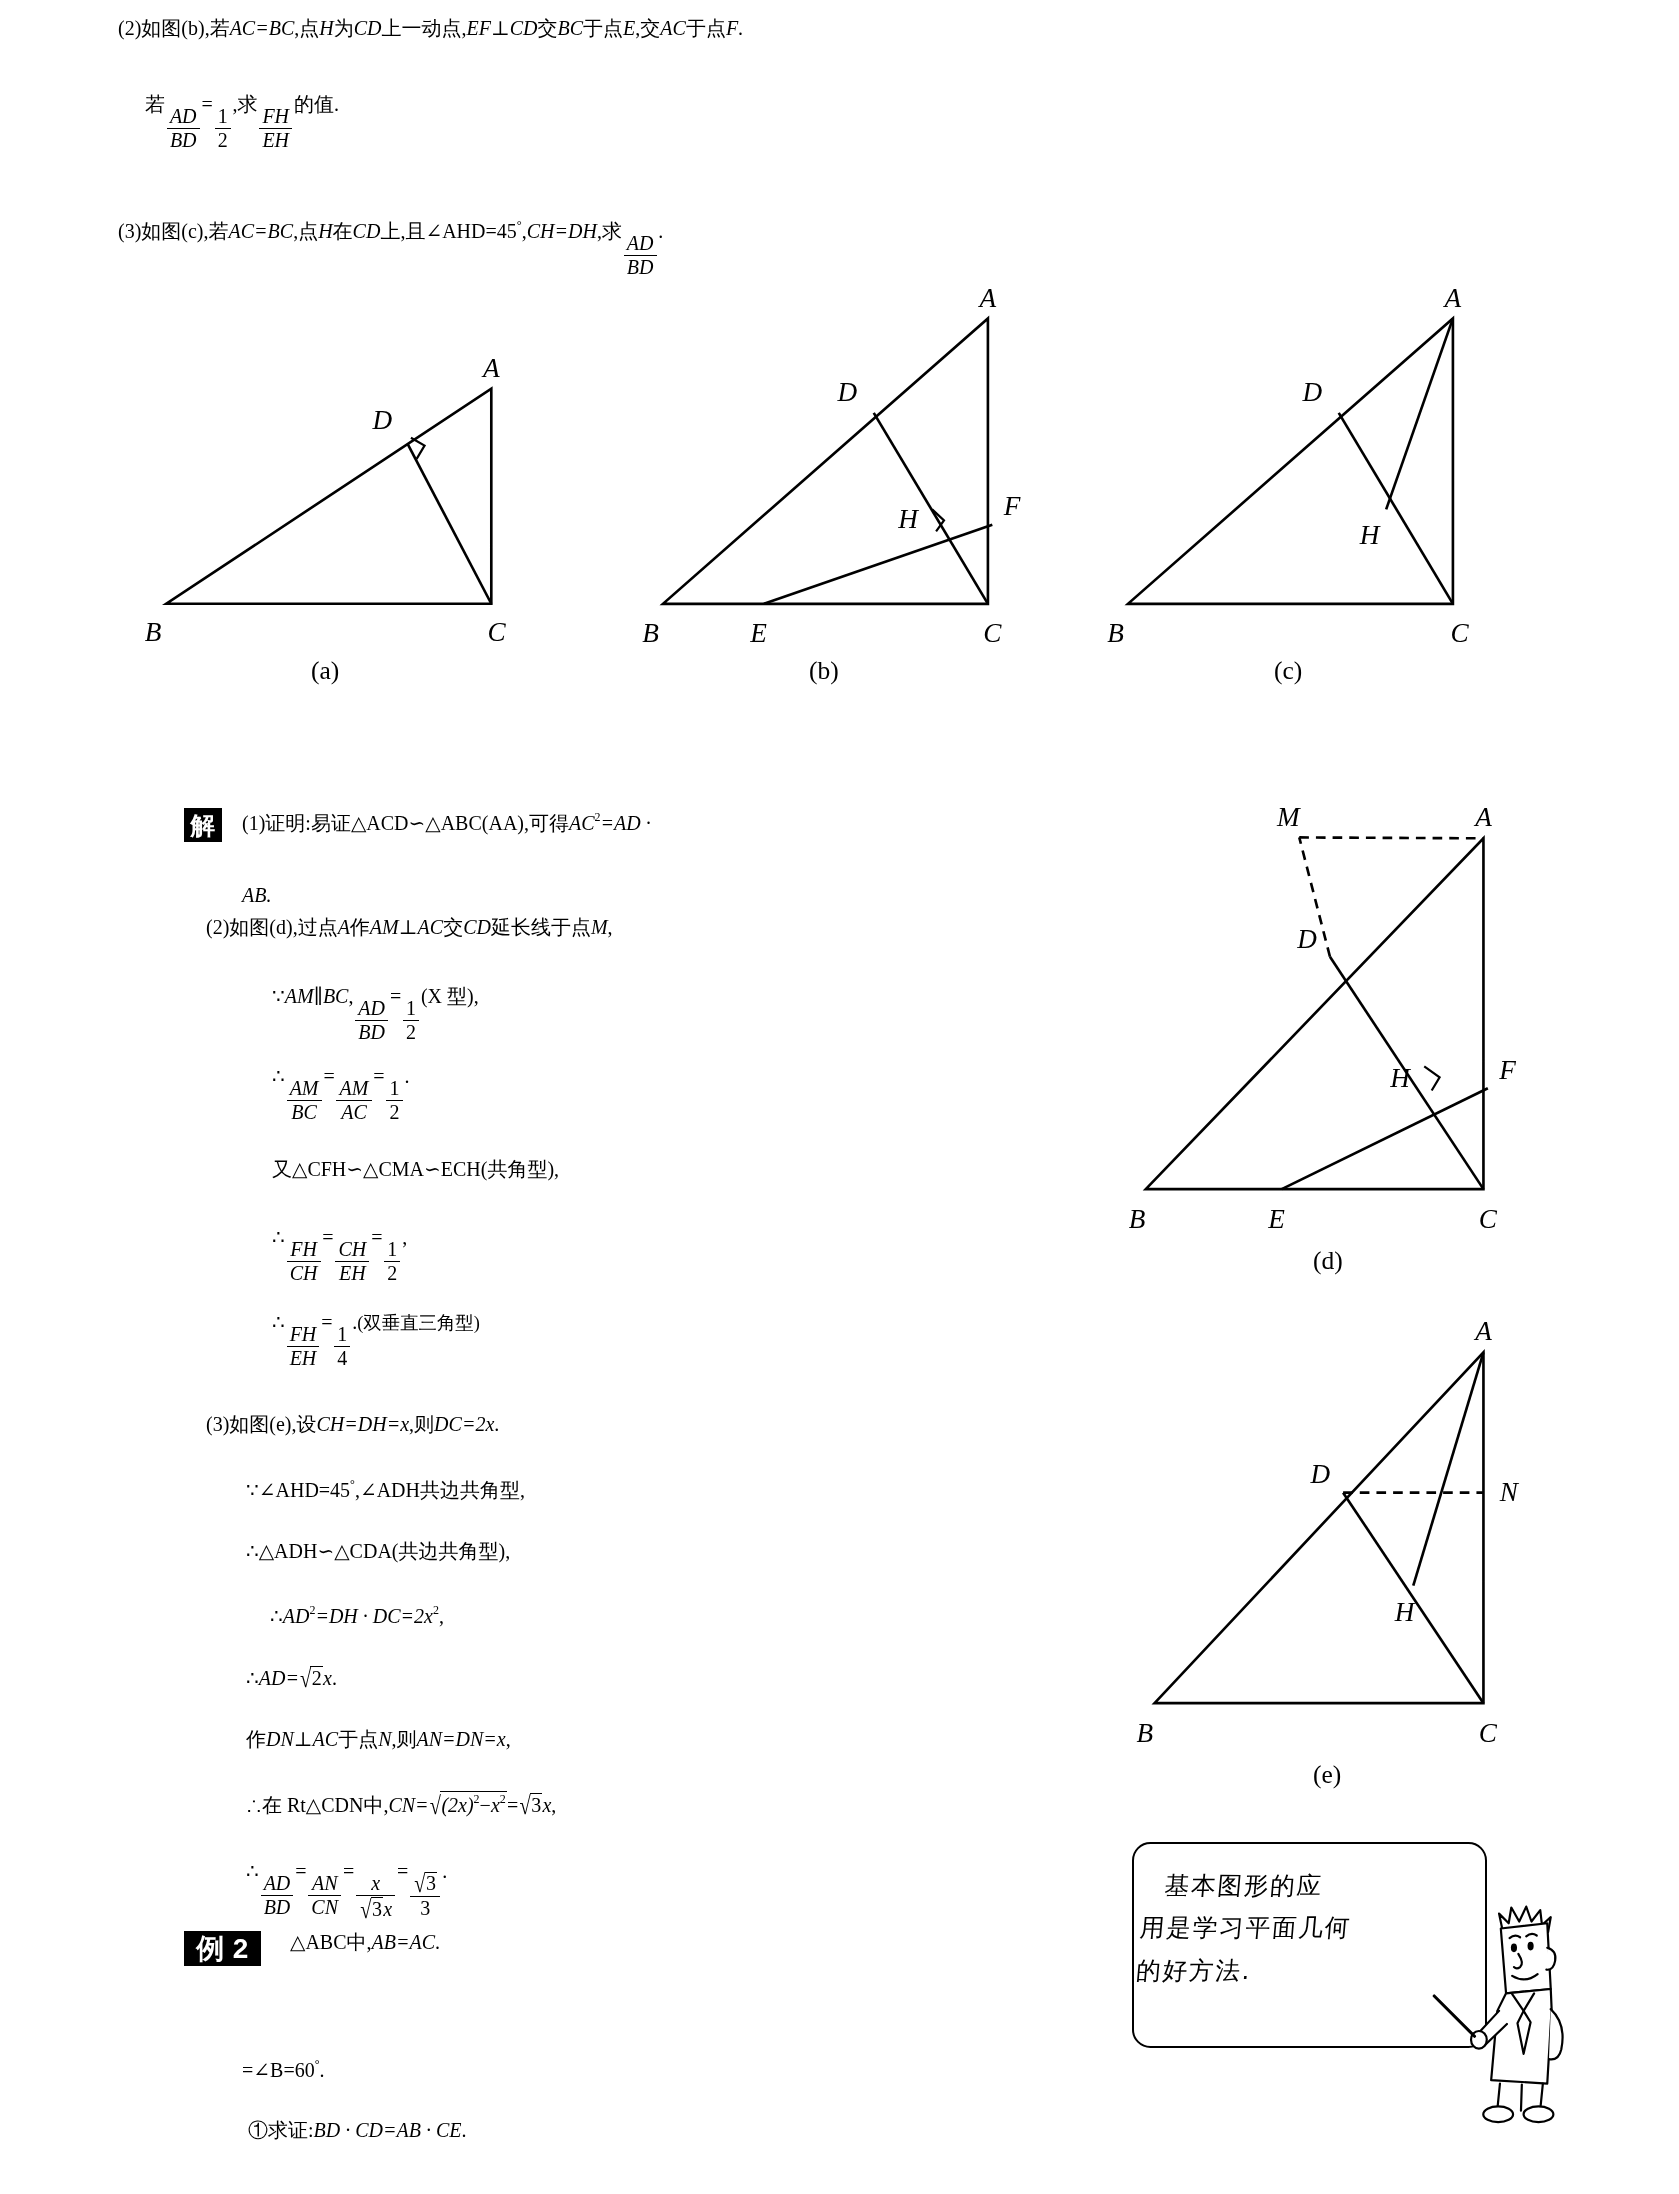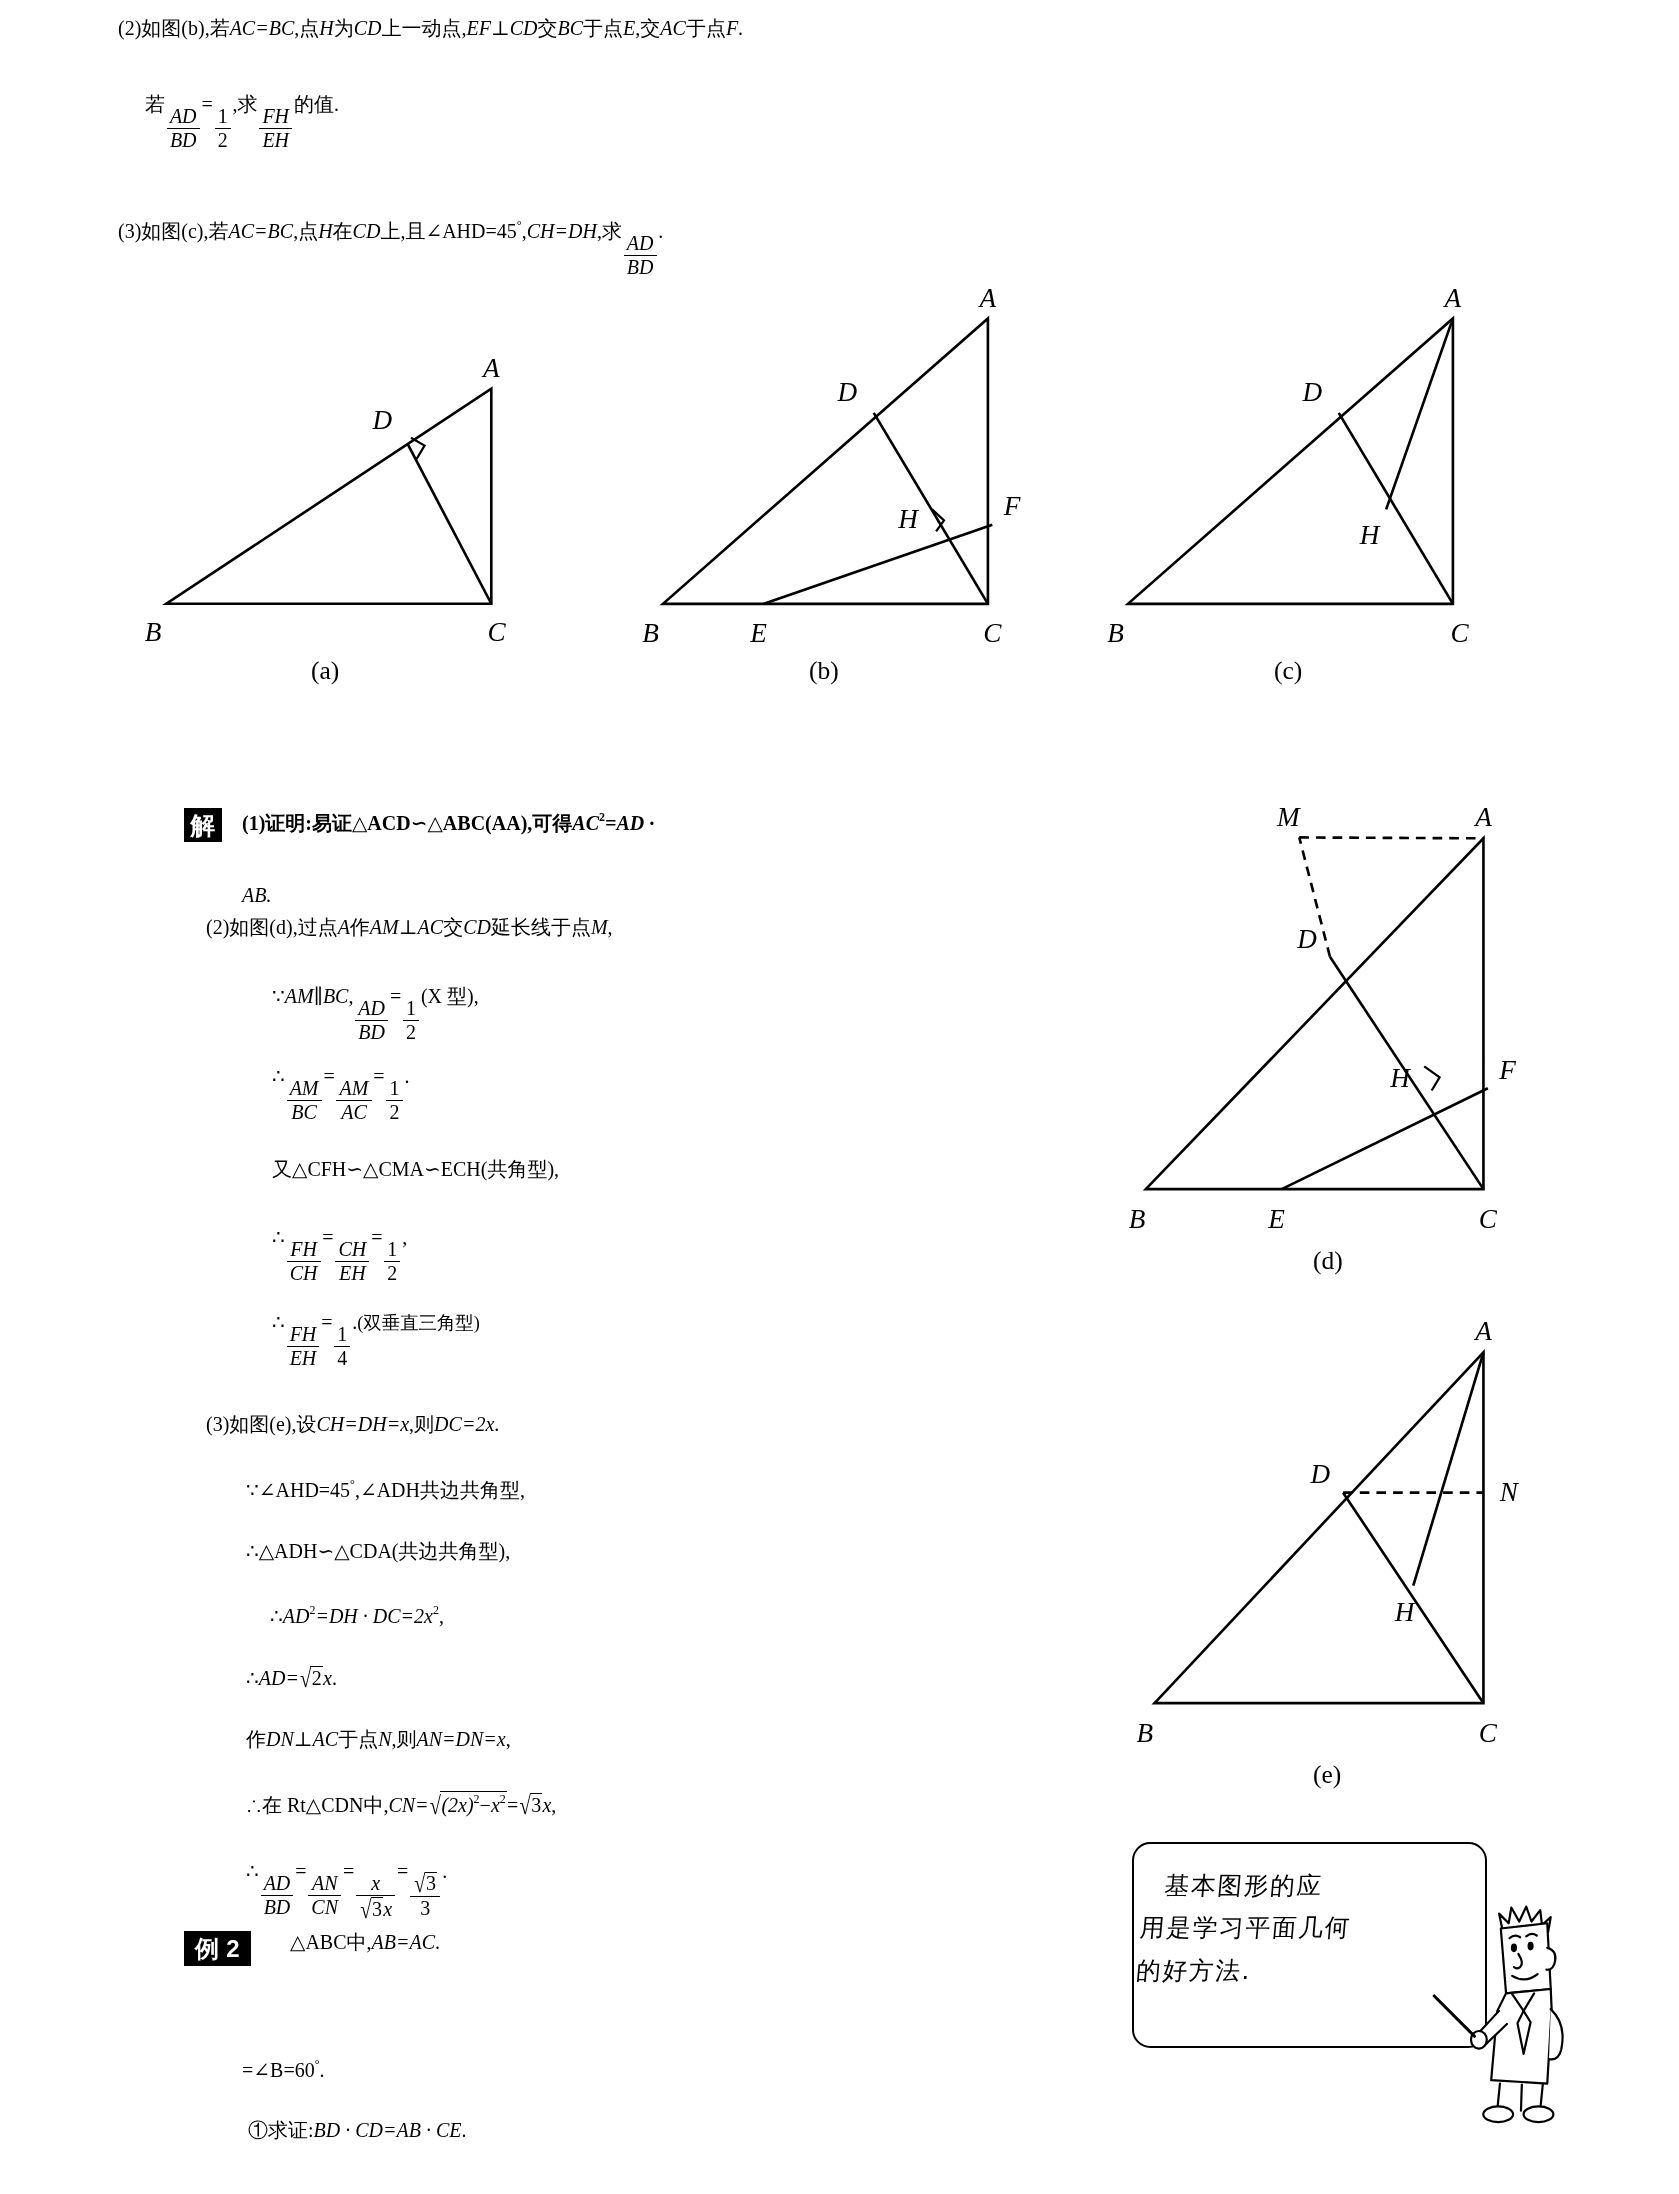--- a/index.html
+++ b/index.html
@@ -123,21 +123,21 @@
         <text x="805" y="822" text-anchor="middle">C</text>
         <text x="470" y="272" text-anchor="middle">D</text>
         <text x="600" y="598" text-anchor="middle">H</text>
       </g>
     </svg>
     <div class="figcap" style="left:168px;top:375px;">(c)</div>
   </div>
 
   <div class="chip" style="left:184px;top:808px;width:38px;height:34px;font-size:24.6px;">解</div>
 
-  <div class="line" style="left:242px;top:811px;font-weight:bold;">
+  <div class="line" style="left:242px;top:811px;">
     <span class="cn">(1)证明:易证</span><span class="mu">△ACD</span><span class="mu">∽</span><span class="mu">△ABC</span><span class="mu">(AA)</span><span class="cn">,可得</span><span class="mi">AC</span><span class="mu" style="font-size:0.6em;vertical-align:0.78em;">2</span><span class="mi">=AD ·</span>
   </div>
 
   <div class="line" style="left:242px;top:864px;margin-top:21px;">
     <span class="mi">AB.</span>
   </div>
 
   <div class="line" style="left:206px;top:917px;">
     <span class="cn">(2)如图(d),过点</span><span class="mi">A</span><span class="cn">作</span><span class="mi">AM</span><span class="mu">⊥</span><span class="mi">AC</span><span class="cn">交</span><span class="mi">CD</span><span class="cn">延长线于点</span><span class="mi">M</span><span class="cn">,</span>
   </div>
@@ -277,21 +277,21 @@
         <text x="18" y="968" text-anchor="middle">B</text>
         <text x="800" y="968" text-anchor="middle">C</text>
         <text x="418" y="378" text-anchor="middle">D</text>
         <text x="610" y="692" text-anchor="middle">H</text>
         <text x="848" y="420" text-anchor="middle">N</text>
       </g>
     </svg>
     <div class="figcap" style="left:176px;top:443px;">(e)</div>
   </div>
 
-  <div class="chip" style="left:184px;top:1931px;width:67px;height:35px;font-size:24px;">例 2</div>
+  <div class="chip" style="left:184px;top:1931px;width:77px;height:35px;font-size:28px;">例 2</div>
 
   <div class="line" style="left:290px;top:1932px;">
     <span class="mu">△ABC</span><span class="cn">中,</span><span class="mi">AB=AC</span><span class="cn">.</span>
   </div>
 
 
   <div class="line" style="left:242px;top:2058px;">
     <span class="mu">=</span><span class="mu">∠B</span><span class="mu">=60</span><span class="mu" style="font-size:0.6em;vertical-align:0.78em;">°</span><span class="cn">.</span>
   </div>
 

